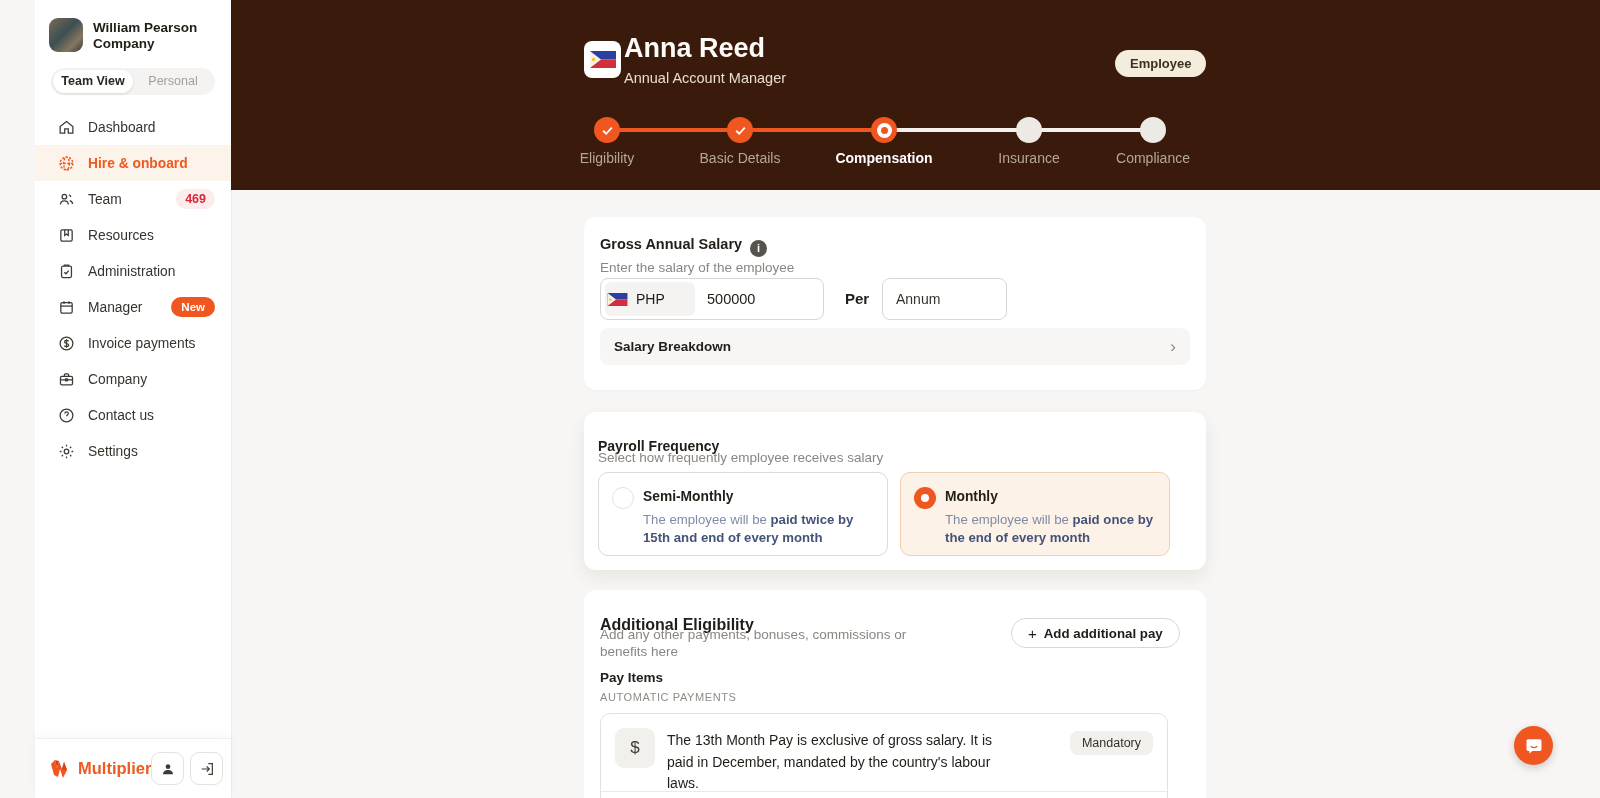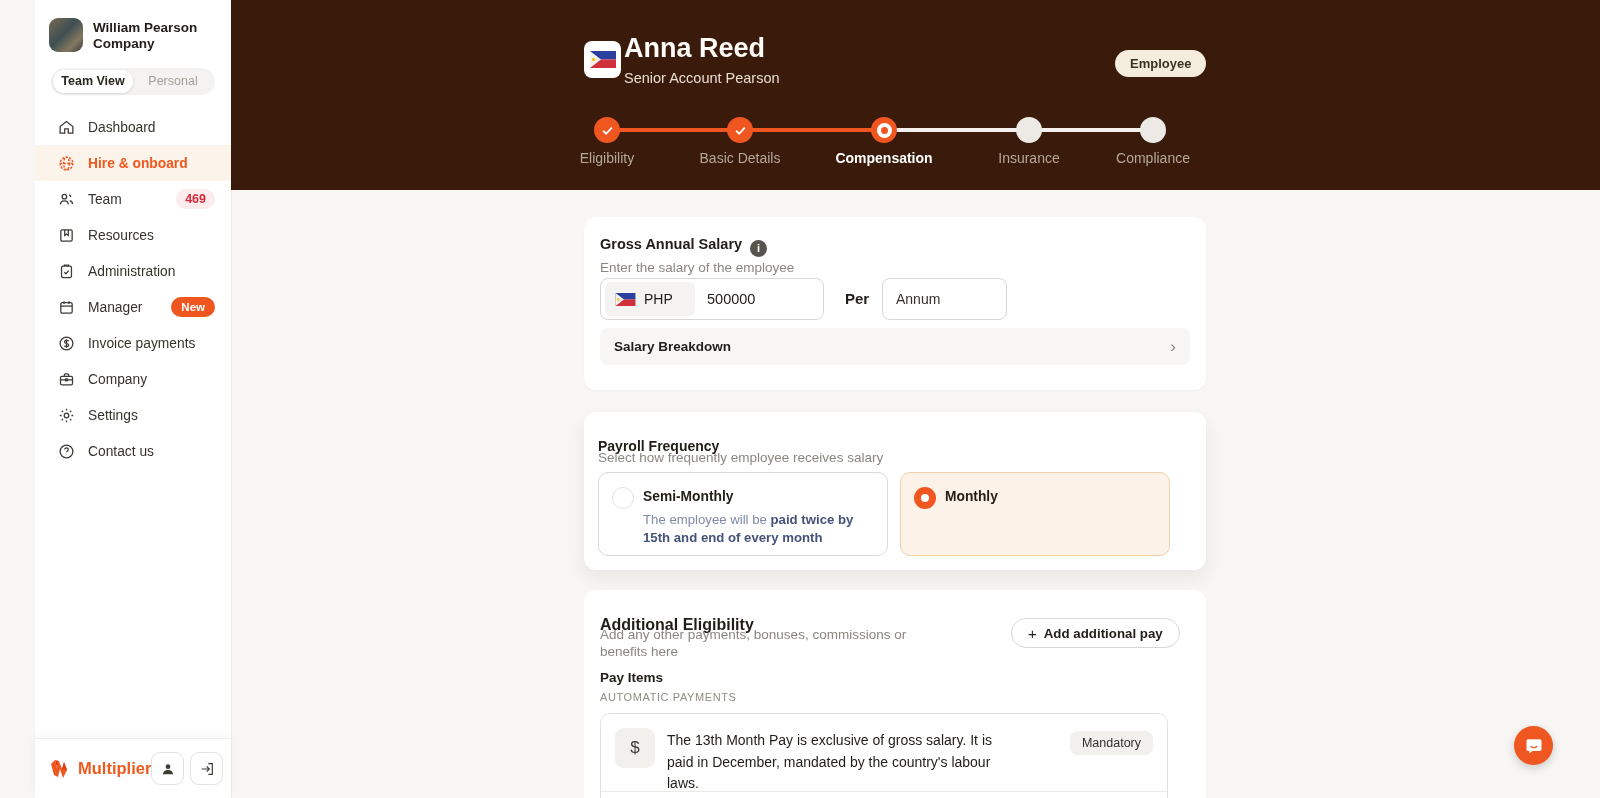--- a/index.html
+++ b/index.html
@@ -52,21 +52,21 @@
   .card-a { left:388px; top:27px; width:622px; height:173px; box-shadow:0 1px 2px rgba(0,0,0,0.03); }
   .card-b { left:388px; top:222px; width:622px; height:158px; box-shadow:0 8px 18px rgba(40,30,20,0.07); }
   .card-c { left:388px; top:400px; width:622px; height:420px; border-radius:12px 12px 0 0; }
 
   .lbl { font-weight:700; font-size:14.5px; color:#211d17;margin-top:10px; }
   .sub { font-size:13.5px; color:#8b8680; }
 
   .info-i { display:inline-flex; width:17px; height:17px; border-radius:50%; background:#57534d; color:#fff; font-size:11px; font-weight:700; align-items:center; justify-content:center; vertical-align:-3px; margin-left:8px; font-style:normal; }
 
   .cur-group { position:absolute; left:16px; top:61px; width:224px; height:42px; border:1px solid #d9d7d3; border-radius:8px; background:#fff; display:flex; align-items:center; }
-  .cur-flagseg { margin:4px; width:90px; height:34px; background:#f4f3f1; border-radius:6px; display:flex; align-items:center; gap:8px; padding-left:10px; font-size:14px; color:#211d17; cursor:pointer; }
+  .cur-flagseg { margin:4px; width:90px; height:34px; background:#f4f3f1; border-radius:6px; display:flex; align-items:center; gap:8px; padding-left:2px; font-size:14px; color:#211d17; cursor:pointer; }
   .cur-amount { font-size:14.5px; color:#211d17; border:none; outline:none; width:110px; padding-left:8px; font-family:"Liberation Sans", sans-serif; background:transparent; }
   .per { position:absolute; left:261px; top:61px; line-height:42px; font-weight:700; font-size:15px; }
   .period-sel { position:absolute; left:298px; top:61px; width:125px; height:42px; border:1px solid #d9d7d3; border-radius:8px; font-size:14px; color:#36322c; display:flex; align-items:center; padding-left:13px; cursor:pointer; background:#fff; }
   .breakdown { position:absolute; left:16px; top:111px; width:590px; height:37px; background:#f7f6f5; border-radius:8px; display:flex; align-items:center; padding:0 14px; cursor:pointer; }
   .breakdown .t { font-weight:700; font-size:13.5px; }
   .breakdown .chev { margin-left:auto; color:#8b8680; font-size:17px; }
 
   .opt { position:absolute; top:60px; height:84px; border-radius:10px; border:1px solid #dcdad6; background:#fff; cursor:pointer; }
   .opt.sel { background:#fdf2e8; border:1px solid #f2cfad; }
   .radio { position:absolute; left:13px; top:14px; width:22px; height:22px; border-radius:50%; background:#fff; border:1px solid #e4e2de; }
@@ -184,35 +184,35 @@
             <path d="M9 7.5 V5.5 C9 4.7 9.7 4 10.5 4 H13.5 C14.3 4 15 4.7 15 5.5 V7.5"></path>
             <path d="M3.5 12.5 H20.5"></path>
             <rect x="10.5" y="11" width="3" height="3" rx="0.5"></rect>
           </svg>
       </span>
         <span>Company</span>
     </div>
     <div class="mitem">
       <span class="micon">
         <svg class="ic" width="17" height="17" viewBox="0 0 24 24" fill="none" stroke="#3f3b35" stroke-width="1.8">
-            <circle cx="12" cy="12" r="3.2"></circle>
-            <path d="M12 2.5 V5 M12 19 V21.5 M21.5 12 H19 M5 12 H2.5 M18.7 5.3 L17 7 M7 17 L5.3 18.7 M18.7 18.7 L17 17 M7 7 L5.3 5.3"></path>
-          </svg>
-      </span>
-        <span>Settings</span>
-    </div>
-    <div class="mitem">
-      <span class="micon">
-        <svg class="ic" width="17" height="17" viewBox="0 0 24 24" fill="none" stroke="#3f3b35" stroke-width="1.8">
             <circle cx="12" cy="12" r="9"></circle>
             <path d="M9.5 9.3 C9.5 7.9 10.6 7 12 7 C13.4 7 14.5 7.9 14.5 9.2 C14.5 11.2 12 11.2 12 13.2"></path>
             <line x1="12" y1="16.2" x2="12" y2="16.4"></line>
           </svg>
       </span>
         <span>Contact us</span>
+    </div>
+    <div class="mitem">
+      <span class="micon">
+        <svg class="ic" width="17" height="17" viewBox="0 0 24 24" fill="none" stroke="#3f3b35" stroke-width="1.8">
+            <circle cx="12" cy="12" r="3.2"></circle>
+            <path d="M12 2.5 V5 M12 19 V21.5 M21.5 12 H19 M5 12 H2.5 M18.7 5.3 L17 7 M7 17 L5.3 18.7 M18.7 18.7 L17 17 M7 7 L5.3 5.3"></path>
+          </svg>
+      </span>
+        <span>Settings</span>
     </div>
   </div>
 
   <div class="side-foot">
     <div class="brand">
       <svg class="ic" width="24" height="22" viewBox="0 0 24 22">
         <path d="M2 6 L6 2 L8 10 L10 3 L13 11 L15 4 L18 12 L14 20 L11 11 L9 19 L5 17 Z" fill="#f0561f"></path>
         <path d="M6 2 L10 3 L8 10 Z M13 11 L15 4 L18 12 Z" fill="#e03d12"></path>
       </svg>
       <span class="brand-name">Multiplier</span>
@@ -237,21 +237,21 @@
 <div class="header">
   <div class="flagbox">
     <svg class="ic" width="26" height="17" viewBox="0 0 26 17">
       <rect width="26" height="8.5" fill="#2b3f9e"></rect>
         <rect y="8.5" width="26" height="8.5" fill="#d22f3d"></rect>
       <path d="M0 0 L11 8.5 L0 17 Z" fill="#f4f2ef"></path>
         <circle cx="3.6" cy="8.5" r="1.7" fill="#f5c518"></circle>
     </svg>
   </div>
   <div class="h-name">Anna Reed</div>
-  <div class="h-role">Senior Account Pearson</div>
+  <div class="h-role">Annual Account Manager</div>
   <div class="h-badge">Employee</div>
 
   <div>
     <div class="seg-line done" style="left:411px;width:133px;"></div>
     <div class="seg-line done" style="left:544px;width:144px;"></div>
     <div class="seg-line todo" style="left:688px;width:145px;"></div>
     <div class="seg-line todo" style="left:833px;width:124px;"></div>
 
     <div class="step-dot done" style="left:398px;">
       <svg class="ic" width="13" height="13" viewBox="0 0 24 24" fill="none" stroke="#fff" stroke-width="3.4">
@@ -314,20 +314,21 @@
 
     <div class="opt" style="left:14px;width:290px;">
       <div class="radio"></div>
       <div class="opt-title">Semi-Monthly</div>
       <div class="opt-desc"><span>The employee will be </span><b>paid twice by 15th and end of every month</b></div>
     </div>
 
     <div class="opt sel" style="left:316px;width:270px;">
       <div class="radio on"></div>
       <div class="opt-title">Monthly</div>
+      <div class="opt-desc"><span>The employee will be </span><b>paid once by the end of every month</b></div>
     </div>
   </div>
 
   <div class="card card-c">
     <div class="lbl" style="position:absolute;left:16px;top:16px;font-size:16px;">Additional Eligibility</div>
     <div class="sub" style="position:absolute;left:16px;top:36px;width:330px;line-height:17px;">Add any other payments, bonuses, commissions or benefits here</div>
     <div class="lbl" style="position:absolute;left:16px;top:70px;font-size:13.5px;">Pay Items</div>
 
     <div class="add-btn">
       <span class="plus">+</span>

